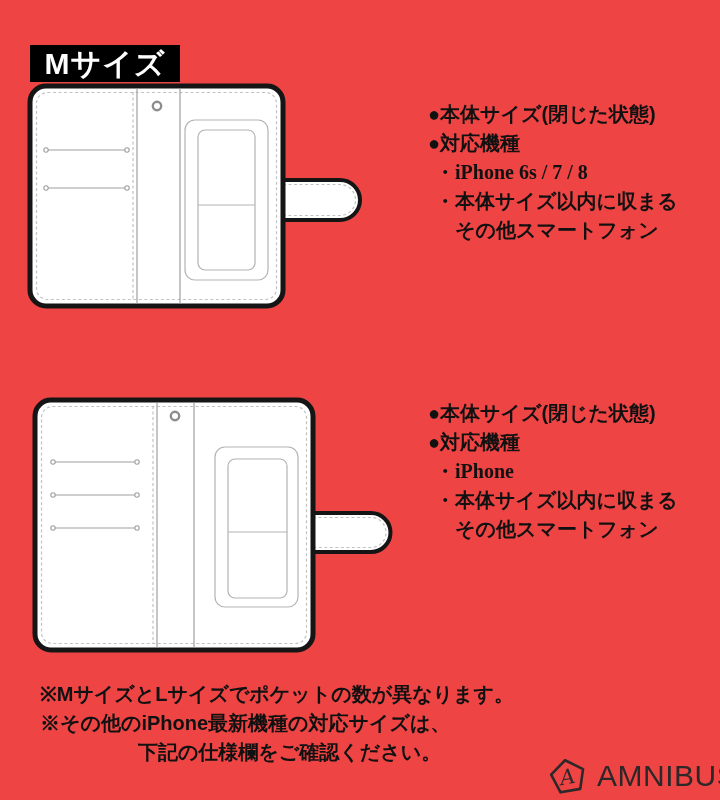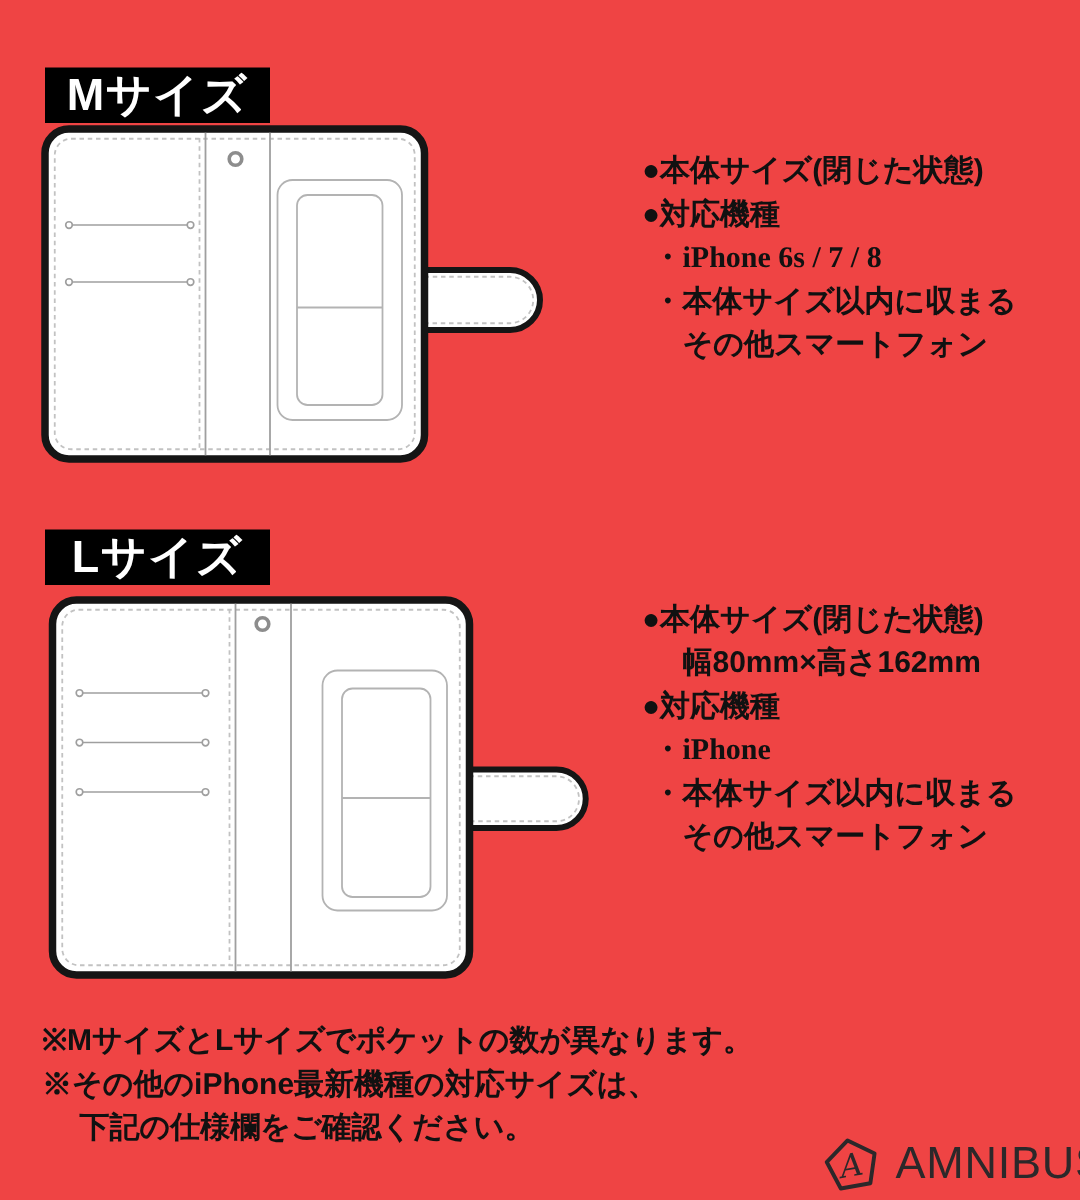--- a/index.html
+++ b/index.html
@@ -28,22 +28,22 @@
   .spec.m{top:100px;}
   .spec.l{top:399px;}
   .spec .line{display:block;}
   .spec .ind-sub{padding-left:27px;}
   .spec .ind-dot{padding-left:7px;font-family:Liberation Serif, serif;}
   
   .notes{
     position:absolute;left:28px;top:680px;color:#111;font-weight:bold;
     font-size:20px;line-height:29px;white-space:nowrap;
   }
-  .notes .line{display:block;}
-  .notes .ind{padding-left:25px;}
+  .notes .line{display:block;margin-left:12px;}
+  .notes .ind{padding-left:25px;text-align:center;}
   
   .logo{
     position:absolute;left:546px;top:754px;height:44px;
     display:flex;align-items:center;gap:7px;color:#2c282a;
   }
   .logo .brand{
     font-size:30px;font-weight:normal;letter-spacing:0.5px;line-height:1;
     font-stretch:condensed;
   }
 </style>
@@ -90,23 +90,20 @@
   </div>
 
   <div class="spec m">
     <span class="line">●本体サイズ(閉じた状態)</span>
     <span class="line">●対応機種</span>
     <span class="line ind-dot">・iPhone 6s / 7 / 8</span>
     <span class="line ind-dot">・本体サイズ以内に収まる</span>
     <span class="line ind-sub">その他スマートフォン</span>
   </div>
 
-  <div class="size-header l">
-    <span>Lサイズ</span>
-  </div>
 
   <div class="diagram l">
     <svg width="372" height="262" viewBox="0 0 372 262">
 
       <path d="M283,120 H346 A19.5,19.5 0 0 1 346,159 H283 Z" fill="#ffffff" stroke="#151515" stroke-width="4"></path>
       <path d="M288,124.5 H346 A15,15 0 0 1 346,154.5 H288" fill="none" stroke="#c2c2c2" stroke-width="1.2" stroke-dasharray="3,2.5"></path>
 
       <rect x="10" y="7" width="278" height="250" rx="16" fill="#ffffff" stroke="#151515" stroke-width="5"></rect>
 
       <rect x="16.5" y="13.5" width="265" height="237" rx="11" fill="none" stroke="#c2c2c2" stroke-width="1.2" stroke-dasharray="3,2.5"></rect>
@@ -132,21 +129,20 @@
       <g fill="none" stroke="#b3b3b3" stroke-width="1.2">
         <rect x="190" y="54" width="83" height="160" rx="10"></rect>
         <rect x="203" y="66" width="59" height="139" rx="7"></rect>
         <line x1="203" y1="139" x2="262" y2="139"></line>
       </g>
     </svg>
   </div>
 
   <div class="spec l">
     <span class="line">●本体サイズ(閉じた状態)</span>
-    <span class="line ind-sub">幅80mm×高さ162mm</span>
     <span class="line">●対応機種</span>
     <span class="line ind-dot">・iPhone</span>
     <span class="line ind-dot">・本体サイズ以内に収まる</span>
     <span class="line ind-sub">その他スマートフォン</span>
   </div>
 
   <div class="notes">
     <span class="line">※MサイズとLサイズでポケットの数が異なります。</span>
     <span class="line">※その他のiPhone最新機種の対応サイズは、</span>
     <span class="line ind">下記の仕様欄をご確認ください。</span>

